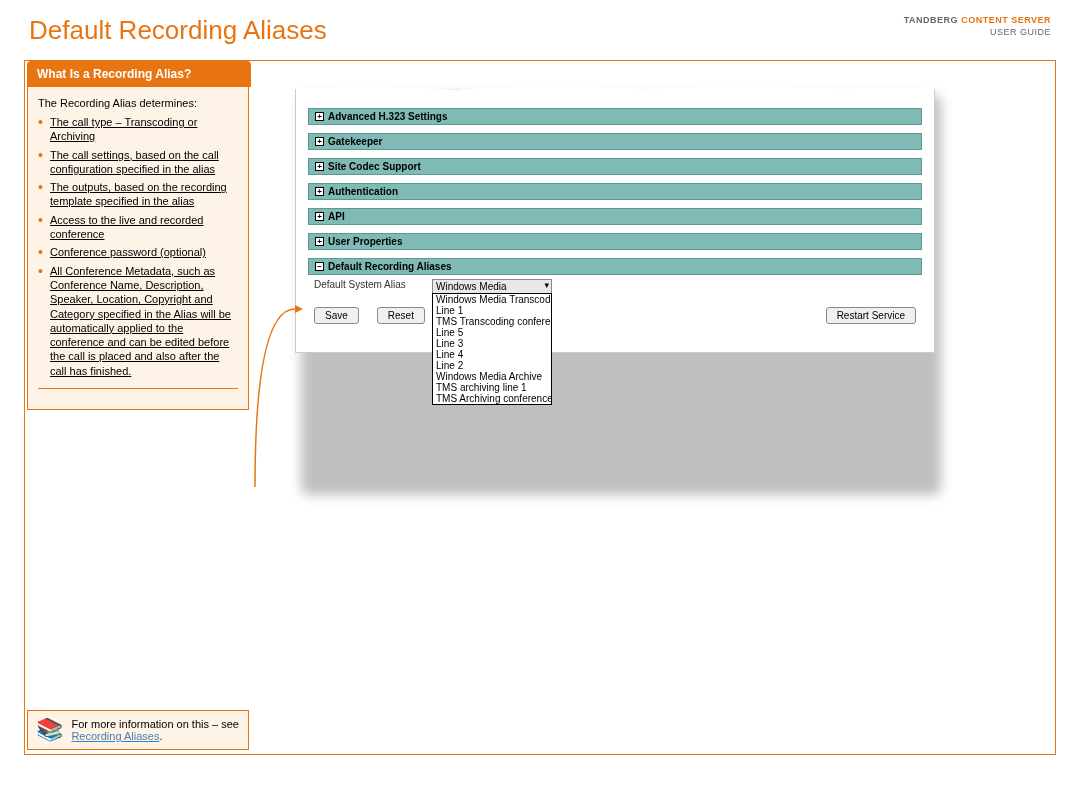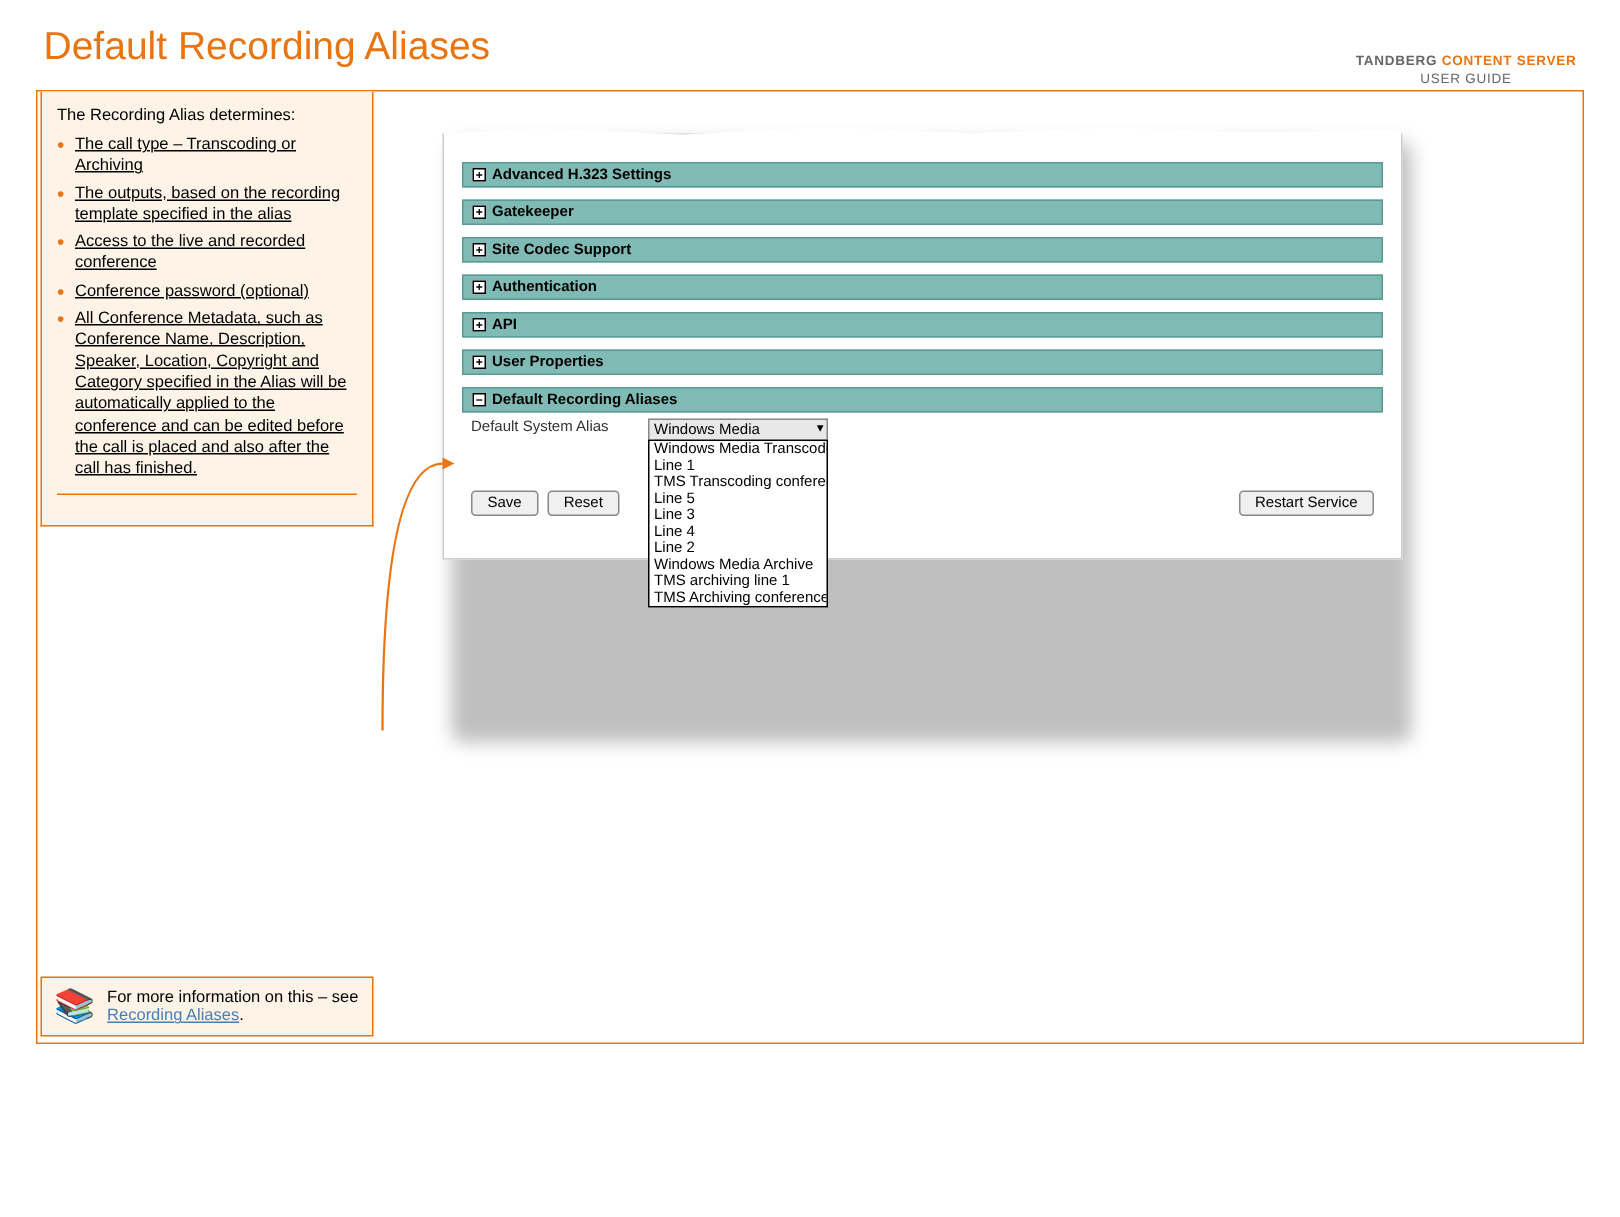--- a/index.html
+++ b/index.html
@@ -1,21 +1,21 @@
 <!DOCTYPE html>
 <html><head>
 <meta charset="utf-8">
 <style>
   * { box-sizing: border-box; margin: 0; padding: 0; }
   body { font-family: Arial, Helvetica, sans-serif; font-size: 11px; background: #fff; width: 1080px; }
   .page-border { border: 1px solid #e87511; margin: 60px 24px 0 24px; position: relative; }
   .header { position: absolute; top: -48px; left: 0; right: 0; padding: 0 4px; }
   .breadcrumb { font-size: 12px; color: #555; font-weight: bold; }
   .page-title { font-size: 26px; color: #e87511; font-weight: normal; margin-top: 2px; }
-  .brand { position: absolute; right: 4px; top: 22px; text-align: center; font-size: 9px; color: #666; line-height: 1.3; letter-spacing: 0.5px; }
+  .brand { position: absolute; right: 4px; top: 2px; text-align: right; font-size: 9px; color: #666; line-height: 1.3; letter-spacing: 0.5px; }
   .brand .cs { color: #e87511; font-weight: bold; }
   .brand .tb { font-weight: bold; }
   .content { display: flex; padding: 0; min-height: 600px; }
   .sidebar { width: 226px; border-right: 0; }
   .side-tab { background: #e87511; color: #fff; font-weight: bold; font-size: 12px; padding: 6px 10px; border-radius: 4px 4px 0 0; margin-left: 2px; }
   .side-panel { background: #fdf3e7; border: 1px solid #e87511; border-top: none; margin: 0 2px 22px 2px; padding: 10px 10px 10px 10px; }
   .side-intro { margin-bottom: 6px; }
   .side-list { list-style: none; }
   .side-list li { position: relative; padding-left: 12px; margin: 4px 0; line-height: 1.3; text-decoration: underline; }
   .side-list li::before { content: "•"; color: #e87511; position: absolute; left: 0; font-size: 14px; line-height: 1; top: 0; }
@@ -31,44 +31,46 @@
   .shot::before { content: ""; position: absolute; top: -6px; left: 0; right: 0; height: 8px; background: #fff; clip-path: polygon(0 60%, 10% 20%, 25% 70%, 40% 10%, 55% 60%, 70% 15%, 85% 55%, 100% 30%, 100% 100%, 0 100%); }
   .sect { background: #7fbab5; border: 1px solid #5a9a95; padding: 2px 6px; font-size: 10px; font-weight: bold; color: #000; margin-bottom: 2px; display: flex; align-items: center; gap: 4px; }
   .sect .exp { display: inline-block; width: 9px; height: 9px; border: 1px solid #000; background: #fff; font-size: 8px; line-height: 8px; text-align: center; }
   .form-row { display: flex; align-items: flex-start; gap: 4px; font-size: 10px; padding: 2px 6px; }
   .form-label { width: 114px; color: #333; }
   .dd { position: relative; }
   .dd-sel { width: 120px; border: 1px solid #888; background: #e8e8e8; font-size: 10px; padding: 1px 14px 1px 3px; position: relative; }
   .dd-sel::after { content: "▾"; position: absolute; right: 2px; top: 0; font-size: 9px; }
   .dd-list { position: absolute; top: 14px; left: 0; width: 120px; border: 1px solid #000; background: #fff; z-index: 5; }
   .dd-list div { font-size: 10px; padding: 0 3px; white-space: nowrap; overflow: hidden; }
-  .btn-row { display: flex; gap: 6px; margin-top: 20px; padding: 0 6px; }
+  .btn-row { display: flex; gap: 18px; padding: 0 6px; }
   .btn { border: 1px solid #888; background: #f0f0f0; font-size: 10px; padding: 2px 10px; border-radius: 3px; cursor: pointer; }
   .btn.right { margin-left: auto; }
   .arrow-line { position: absolute; left: -40px; top: 218px; width: 56px; height: 200px; pointer-events: none; }
   .arrow-line svg { overflow: visible; }
 </style>
 </head>
 <body>
 
 <div class="page-border">
   <div class="header">
     <div class="page-title">Default Recording Aliases</div>
     <div class="brand">
       <span class="tb">TANDBERG</span> <span class="cs">CONTENT SERVER</span><br>
       <span>USER GUIDE</span>
     </div>
   </div>
 
   <div class="content">
     <div class="sidebar">
+      <div class="side-tab">What Is a Recording Alias?</div>
       <div class="side-panel">
         <div class="side-intro">The Recording Alias determines:</div>
         <ul class="side-list">
           <li>The call type – Transcoding or Archiving</li>
+          <li>The call settings, based on the call configuration specified in the alias</li>
           <li>The outputs, based on the recording template specified in the alias</li>
           <li>Access to the live and recorded conference</li>
           <li>Conference password (optional)</li>
           <li>All Conference Metadata, such as Conference Name, Description, Speaker, Location, Copyright and Category specified in the Alias will be automatically applied to the conference and can be edited before the call is placed and also after the call has finished.</li>
         </ul>
         <div class="hr"></div>
       </div>
       <div class="more-box">
         <span class="books-icon">📚</span>
         <span>

